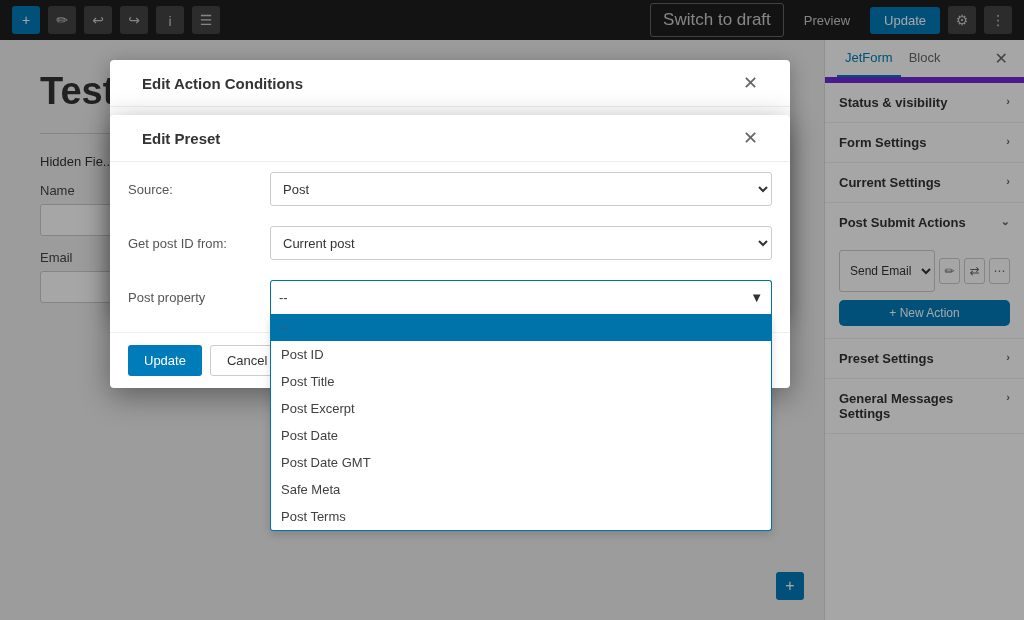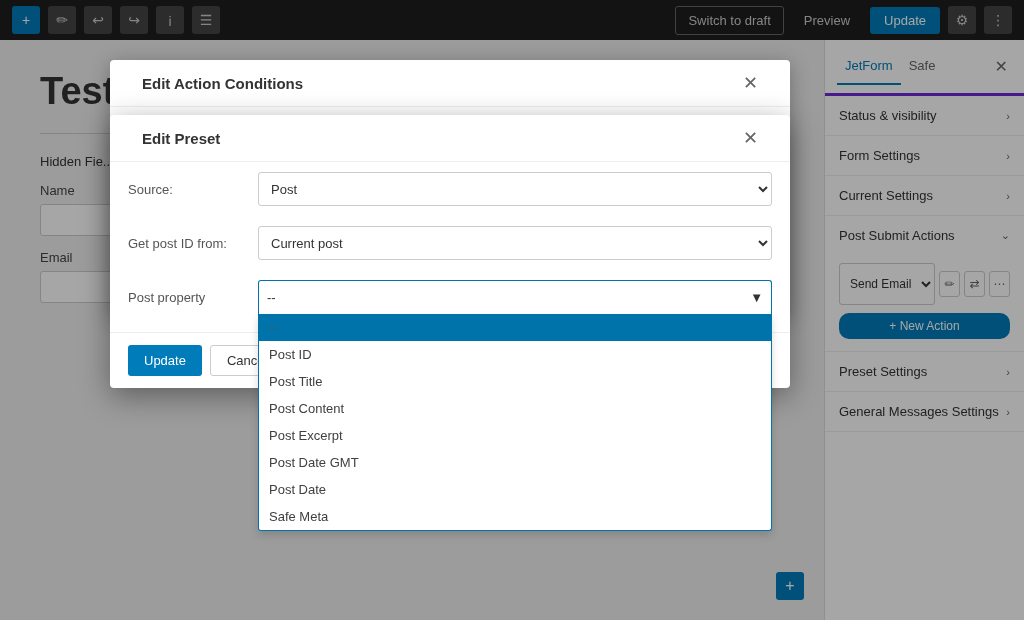--- a/index.html
+++ b/index.html
@@ -37,21 +37,21 @@
       cursor: pointer;
       font-size: 13px;
     }
     .btn-switch-draft {
       background: transparent;
       color: #ccc;
       border: 1px solid #666;
       border-radius: 3px;
       padding: 6px 12px;
       cursor: pointer;
-      font-size: 13px;
+      font-size: 17px;
     }
     .btn-preview {
       background: transparent;
       color: #ccc;
       border: none;
       padding: 6px 12px;
       cursor: pointer;
       font-size: 13px;
     }
 
@@ -116,22 +116,22 @@
     
     .right-sidebar {
       width: 200px;
       background: #fff;
       border-left: 1px solid #ddd;
       display: flex;
       flex-direction: column;
     }
     .sidebar-tabs {
       display: flex;
-      border-bottom: 3px solid #6d28d9;
-      padding: 8px 12px;
+      border-bottom: 6px solid #6d28d9;
+      padding: 0 12px;
     }
     .sidebar-tab {
       padding: 10px 8px;
       font-size: 13px;
       cursor: pointer;
       color: #666;
       border-bottom: 2px solid transparent;
     }
     .sidebar-tab.active { color: #007cba; border-bottom-color: #007cba; }
     .sidebar-close {
@@ -142,25 +142,26 @@
       color: #666;
       font-size: 16px;
       padding: 8px 4px;
     }
     .sidebar-section {
       border-bottom: 1px solid #eee;
     }
     .sidebar-section-header {
       display: flex;
       justify-content: space-between;
-      align-items: center;
+      align-items: flex-start;
       padding: 12px 14px;
       cursor: pointer;
       font-size: 13px;
       color: #333;
+      font-weight: bold;
     }
     .sidebar-section-header .chevron { color: #666; font-size: 11px; }
     .post-submit-content {
       padding: 8px 14px 12px;
     }
     .action-row {
       display: flex;
       align-items: center;
       gap: 4px;
       margin-bottom: 8px;
@@ -185,21 +186,21 @@
       color: #666;
       font-size: 12px;
     }
     .new-action-btn {
       display: flex;
       align-items: center;
       gap: 4px;
       background: #007cba;
       color: #fff;
       border: none;
-      border-radius: 10px;
+      border-radius: 5px;
       padding: 6px 10px;
       cursor: pointer;
       font-size: 12px;
       width: 100%;
       justify-content: center;
     }
 
     
     .modal-overlay {
       position: absolute;
@@ -348,20 +349,21 @@
       width: 680px;
       background: #fff;
       border-radius: 4px;
       box-shadow: 0 8px 30px rgba(0,0,0,0.4);
       z-index: 20;
     }
     .form-row {
       display: flex;
       align-items: center;
       padding: 10px 18px;
+      gap: 12px;
     }
     .form-row-label {
       width: 130px;
       font-size: 13px;
       color: #555;
       flex-shrink: 0;
     }
     .form-row-select {
       flex: 1;
       height: 34px;
@@ -444,21 +446,21 @@
       <div class="field-label">Email</div>
       <input class="field-input" type="text" style="">
       <button class="submit-btn">Submit</button>
     </div>
     <button class="plus-btn-corner">+</button>
   </div>
 
   <div class="right-sidebar">
     <div class="sidebar-tabs">
       <div class="sidebar-tab active">JetForm</div>
-      <div class="sidebar-tab">Safe</div>
+      <div class="sidebar-tab">Block</div>
       <button class="sidebar-close">✕</button>
     </div>
 
     <div class="sidebar-section">
       <div class="sidebar-section-header">
         <span>Status &amp; visibility</span>
         <span class="chevron">›</span>
       </div>
     </div>
 
@@ -568,25 +570,25 @@
     <span class="form-row-label">Post property</span>
     <div class="dropdown-wrapper">
       <div class="dropdown-display">
         <span>--</span>
         <span>▼</span>
       </div>
       <div class="dropdown-list">
         <div class="dropdown-item selected placeholder">--</div>
         <div class="dropdown-item">Post ID</div>
         <div class="dropdown-item">Post Title</div>
-        <div class="dropdown-item">Post Content</div>
         <div class="dropdown-item">Post Excerpt</div>
+        <div class="dropdown-item">Post Date</div>
         <div class="dropdown-item">Post Date GMT</div>
-        <div class="dropdown-item">Post Date</div>
         <div class="dropdown-item">Safe Meta</div>
+        <div class="dropdown-item">Post Terms</div>
       </div>
     </div>
   </div>
 
   <div class="modal-footer">
     <button class="btn-blue-solid">Update</button>
     <button class="btn-cancel">Cancel</button>
   </div>
 </div>
 

